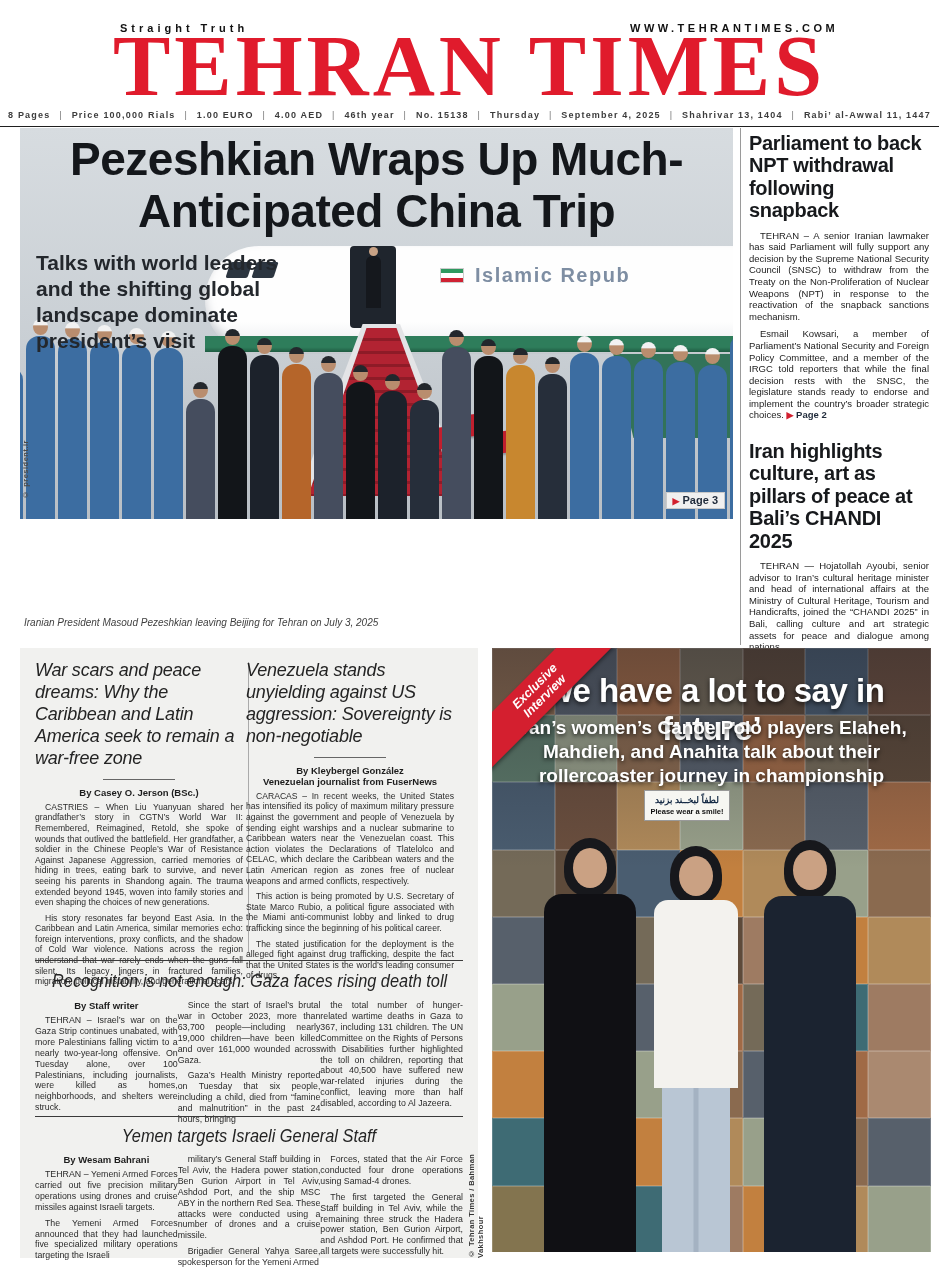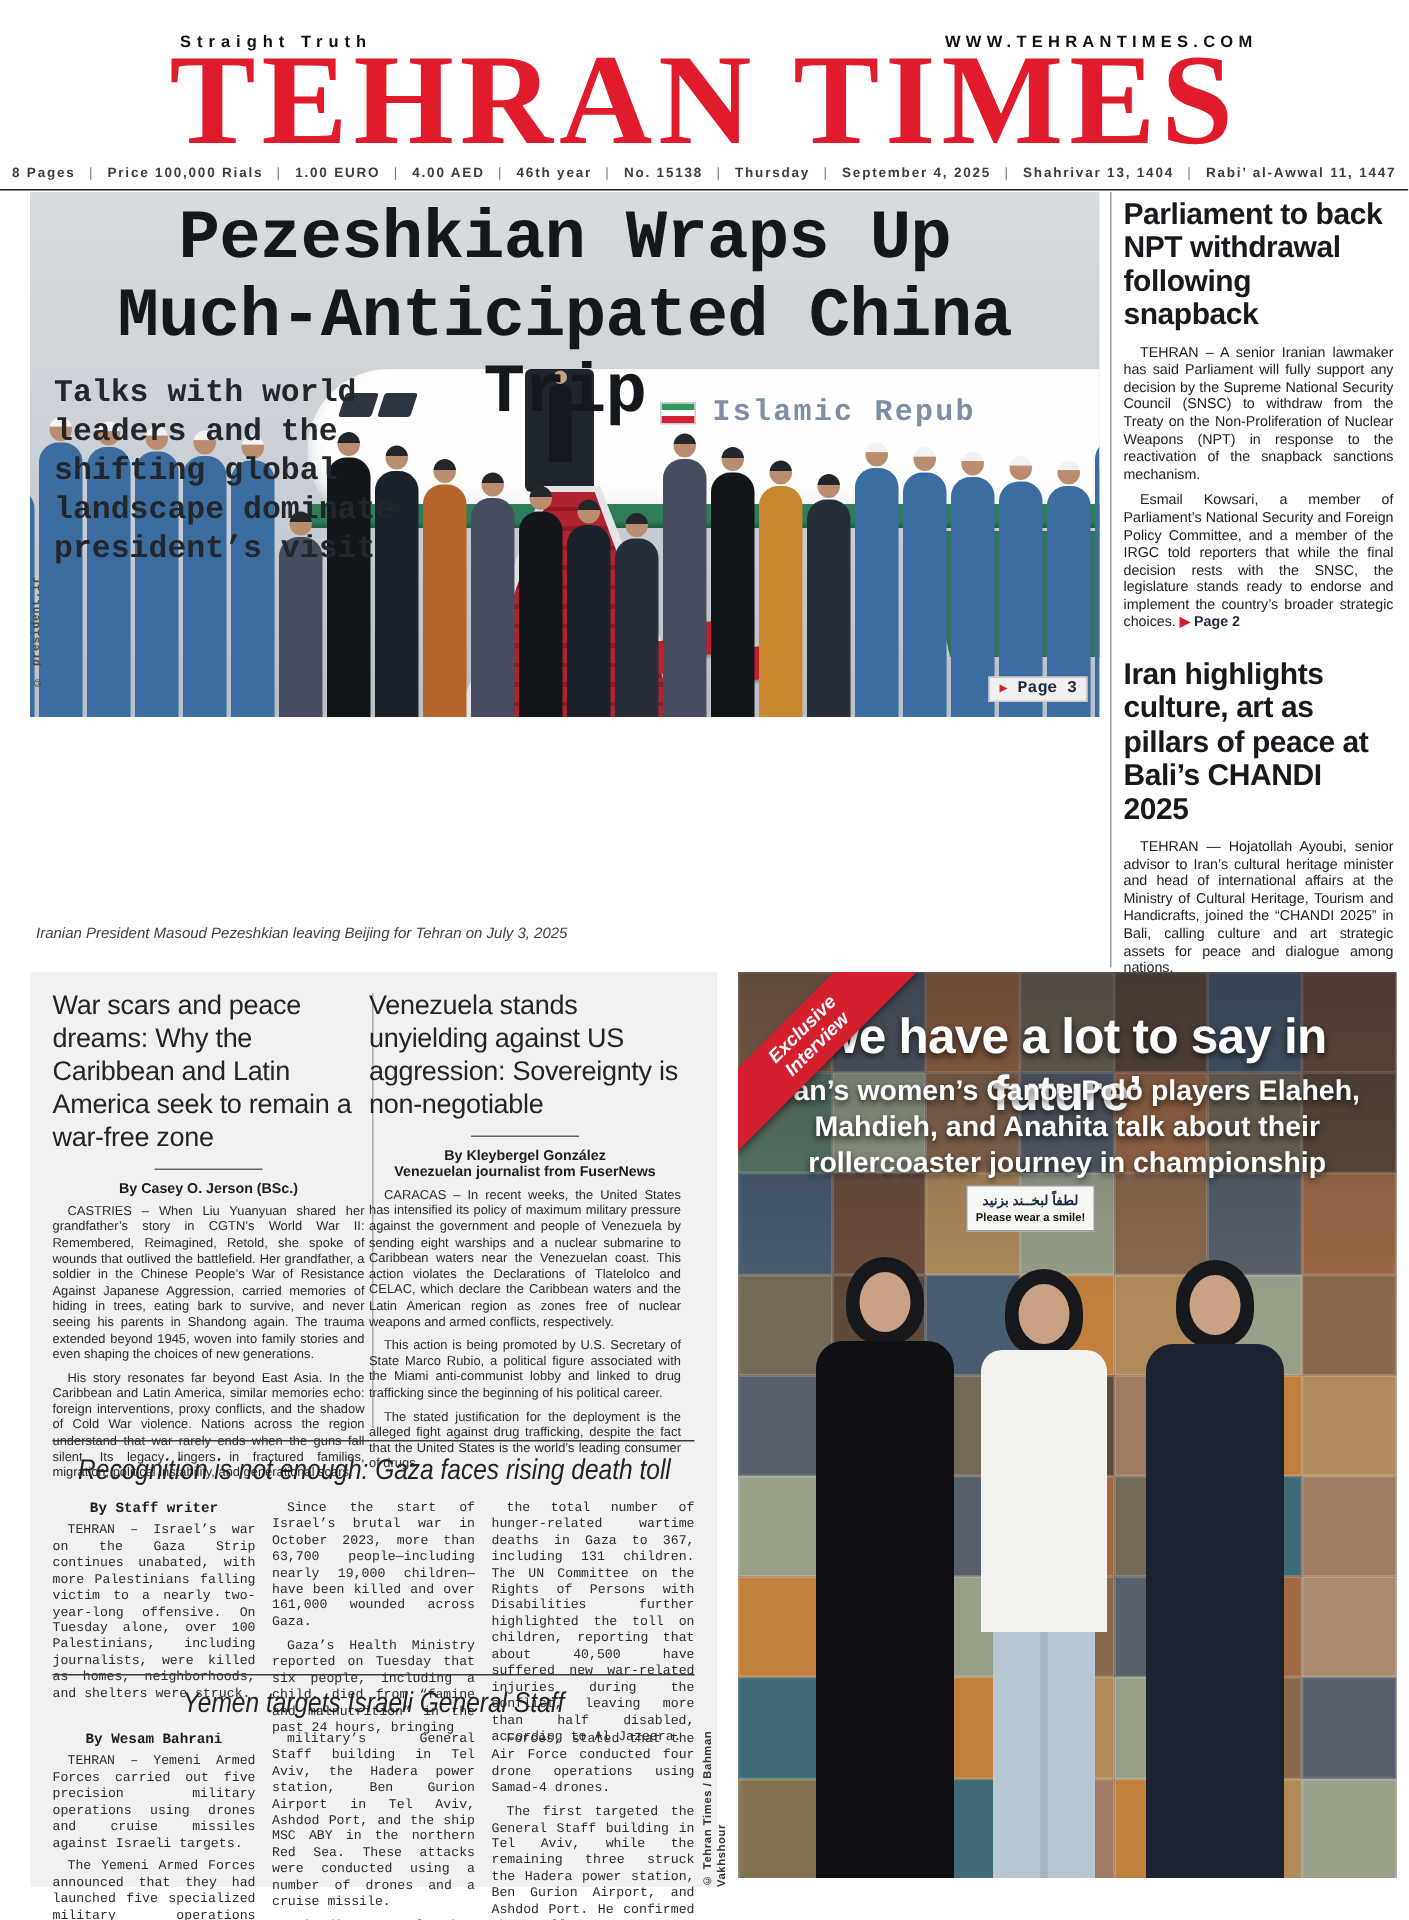--- a/index.html
+++ b/index.html
@@ -12,22 +12,22 @@
   .tagline { left:120px; top:22px; font-size:11px; font-weight:bold; letter-spacing:4px; color:#111; }
   .website { left:630px; top:22px; font-size:11px; font-weight:bold; letter-spacing:3.5px; color:#111; }
   .paper-title { left:0; right:0; top:26px; text-align:center; font-family:"Liberation Serif", serif;
                  font-weight:bold; font-size:86px; line-height:80px; letter-spacing:4px; color:#e01b2c; }
   .info-bar { left:8px; right:8px; top:110px; display:flex; justify-content:space-between; align-items:center;
               font-size:9px; font-weight:bold; color:#3c3c3c; letter-spacing:1.2px; }
   .info-bar .sep { color:#777; font-weight:normal; }
   .top-rule { left:0; right:0; top:126px; border-top:1.5px solid #1f1f1f; }
 
   
-  .lead-photo { left:20px; top:128px; width:713px; height:350px; overflow:hidden;
-                background:linear-gradient(#d7dce0, #c9cfd4 55%, #b9bfc5);font-family:Liberation Mono, monospace; }
+  .lead-photo { left:20px; top:128px; width:713px; height:391px; overflow:hidden;
+                background:linear-gradient(#d7dce0, #c9cfd4 55%, #b9bfc5); }
   .lead-headline { left:0; right:0; top:6px; z-index:10; text-align:center; font-weight:800; font-size:46px;
                    line-height:1.12; letter-spacing:-0.5px; color:#14171b; width:660px; margin:0 auto; }
   .lead-subhead { left:16px; top:122px; z-index:10; width:275px; font-weight:800; font-size:21px;
                   line-height:1.24; color:#23272c; }
   .fuselage { left:185px; top:118px; width:640px; height:108px; background:linear-gradient(#fefefe 70%, #e7eaec);
               border-radius:64px 8px 8px 64px; box-shadow:inset 0 -6px 10px rgba(120,130,140,.35); }
   .cockpit { left:208px; top:134px; width:64px; height:20px; }
   .cockpit span { display:inline-block; width:22px; height:16px; background:#2c3540; margin-right:4px;
                   transform:skewX(-18deg); border-radius:2px; }
   .plane-title { left:455px; top:136px; z-index:3; font-size:20px; font-weight:bold; color:#7e8ea3;
@@ -72,28 +72,28 @@
   .rc-title { font-weight:800; font-size:20px; line-height:1.12; letter-spacing:-0.3px; color:#17191c; margin-bottom:8px; }
   .rc-body { font-size:9.5px; line-height:11.6px; text-align:justify; color:#222; margin-bottom:6px; text-indent:11px; }
   .rc-gap { height:12px; }
   .pageref { font-weight:bold; color:#1f2a3a; white-space:nowrap; font-size:9.5px; }
 
   
   .gray-panel { left:20px; top:648px; width:458px; height:610px; background:#f1f1ef; }
   .feat-col { position:absolute; top:12px; width:208px; }
   .feat-col.left { left:15px; } .feat-col.right { left:226px; }
   .feat-vrule { left:228px; top:14px; height:290px; border-left:1px solid #aaa; position:absolute; }
-  .feat-title { font-size:18px; line-height:1.22; color:#242424; letter-spacing:-0.2px; }
+  .feat-title { font-style:italic; font-size:18px; line-height:1.22; color:#242424; letter-spacing:-0.2px; }
   .feat-rule { width:72px; border-top:1px solid #666; margin:9px auto 7px; }
   .byline { text-align:center; font-size:9.5px; font-weight:bold; color:#1d1d1d; margin-bottom:4px; }
   .feat-body { font-size:8.6px; line-height:10.6px; text-align:justify; color:#2b2b2b; margin-bottom:5px; text-indent:10px; }
   .hrule { position:absolute; left:15px; right:15px; border-top:1.5px solid #3a3a3a; }
   .sec-title { position:absolute; left:0; right:0; text-align:center; font-style:italic; font-size:19px;
                color:#242424; white-space:nowrap; transform:scaleX(.86); }
-  .cols3 { position:absolute; left:15px; right:15px; display:flex; gap:11px;font-family:Liberation Mono, monospace; }
+  .cols3 { position:absolute; left:15px; right:15px; display:flex; gap:0; }
   .cols3 .c { flex:1; }
   .c .feat-body { font-size:8.8px; line-height:10.9px; }
   .tt-credit { left:467px; top:1128px; writing-mode:vertical-rl; transform:rotate(180deg); height:130px;
                font-size:7.5px; font-weight:bold; color:#333; letter-spacing:.4px; }
 
   
   .interview { left:492px; top:648px; width:439px; height:604px; overflow:hidden; background:#6b5a4a; }
   .collage { position:absolute; inset:0; display:flex; flex-wrap:wrap; }
   .tile { width:62.7px; height:67.2px; border:1px solid rgba(255,255,255,.18); }
   .iv-shade { position:absolute; left:0; right:0; top:0; height:220px; z-index:5;

